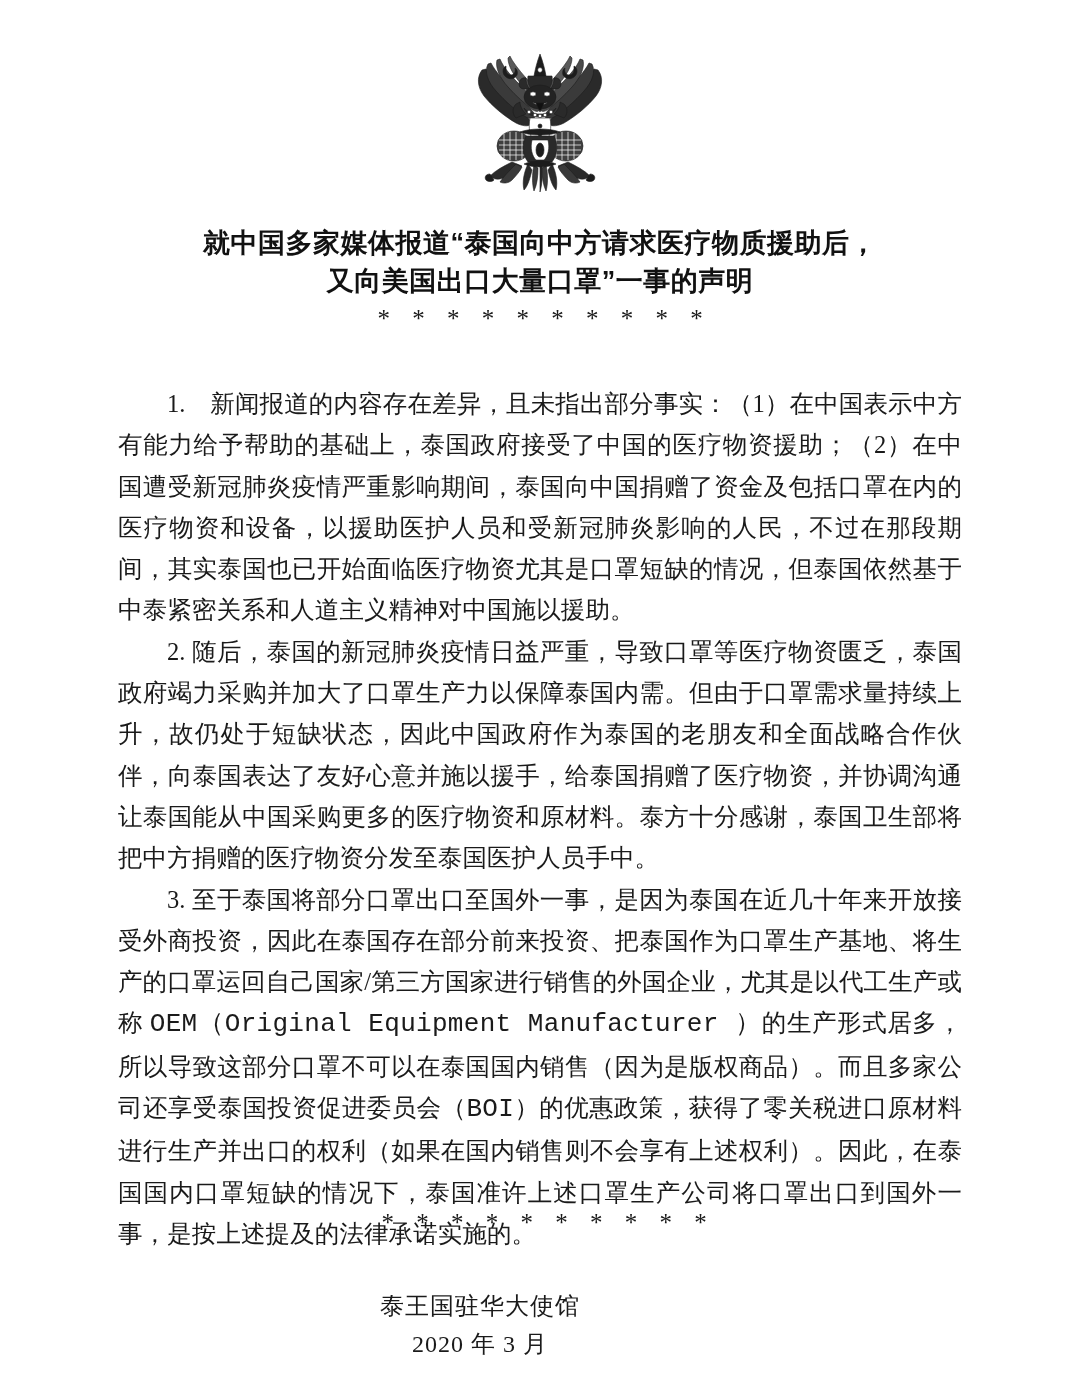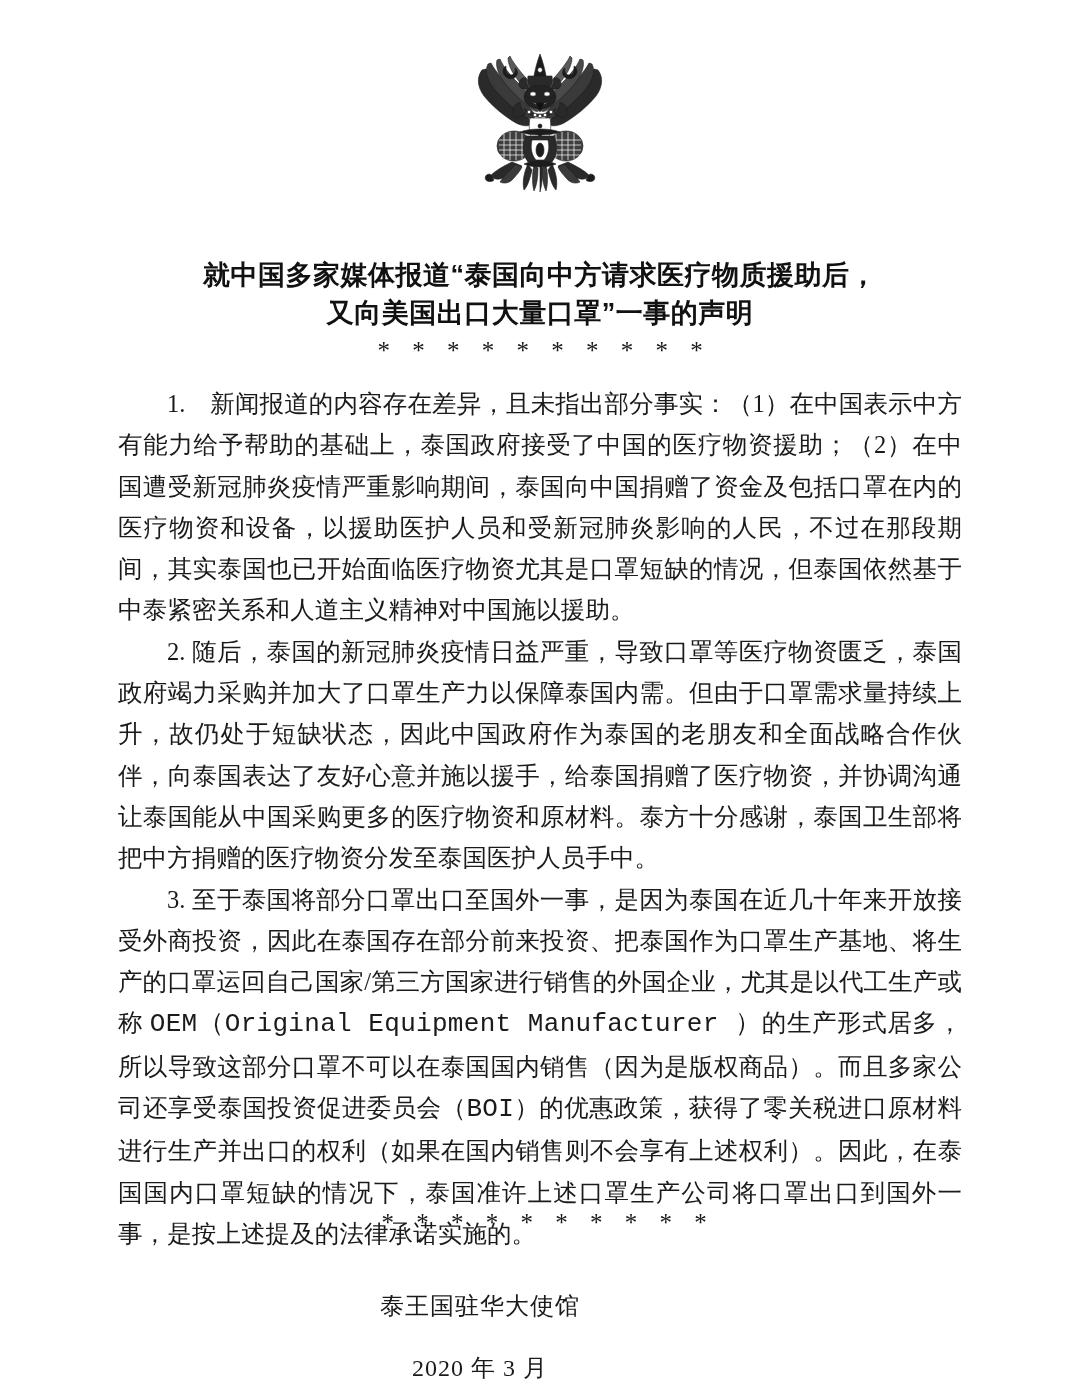--- a/index.html
+++ b/index.html
@@ -40,21 +40,20 @@
     display: block;
   }
 
   
   .title-block {
     position: absolute;
     top: 224px;
     left: 0;
     width: 1080px;
     text-align: center;
-    margin-top: 32px;
   }
   .title-line {
     font-family: "Liberation Sans", "DejaVu Sans", sans-serif;
     font-weight: bold;
     font-size: 27px;
     line-height: 38px;
     letter-spacing: 0.5px;
     color: #111111;
     white-space: nowrap;
   }
@@ -117,21 +116,21 @@
     top: 1287px;
     left: 0;
     width: 960px;
     text-align: center;
     font-family: "Liberation Serif", "DejaVu Serif", serif;
     font-size: 24px;
     line-height: 38px;
     color: #1a1a1a;
   }
   .signature .org { display: block; letter-spacing: 1px; }
-  .signature .date { display: block; letter-spacing: 1px; margin-top: 24px; }
+  .signature .date { display: block; letter-spacing: 1px; }
 </style>
 </head>
 <body>
 
 <div class="page">
 
   <div class="emblem-wrap">
     <svg class="emblem" viewBox="0 0 136 148" xmlns="http://www.w3.org/2000/svg" aria-hidden="true">
       <g fill="#1c1c1c" stroke="#1c1c1c" stroke-width="0.6">
 

